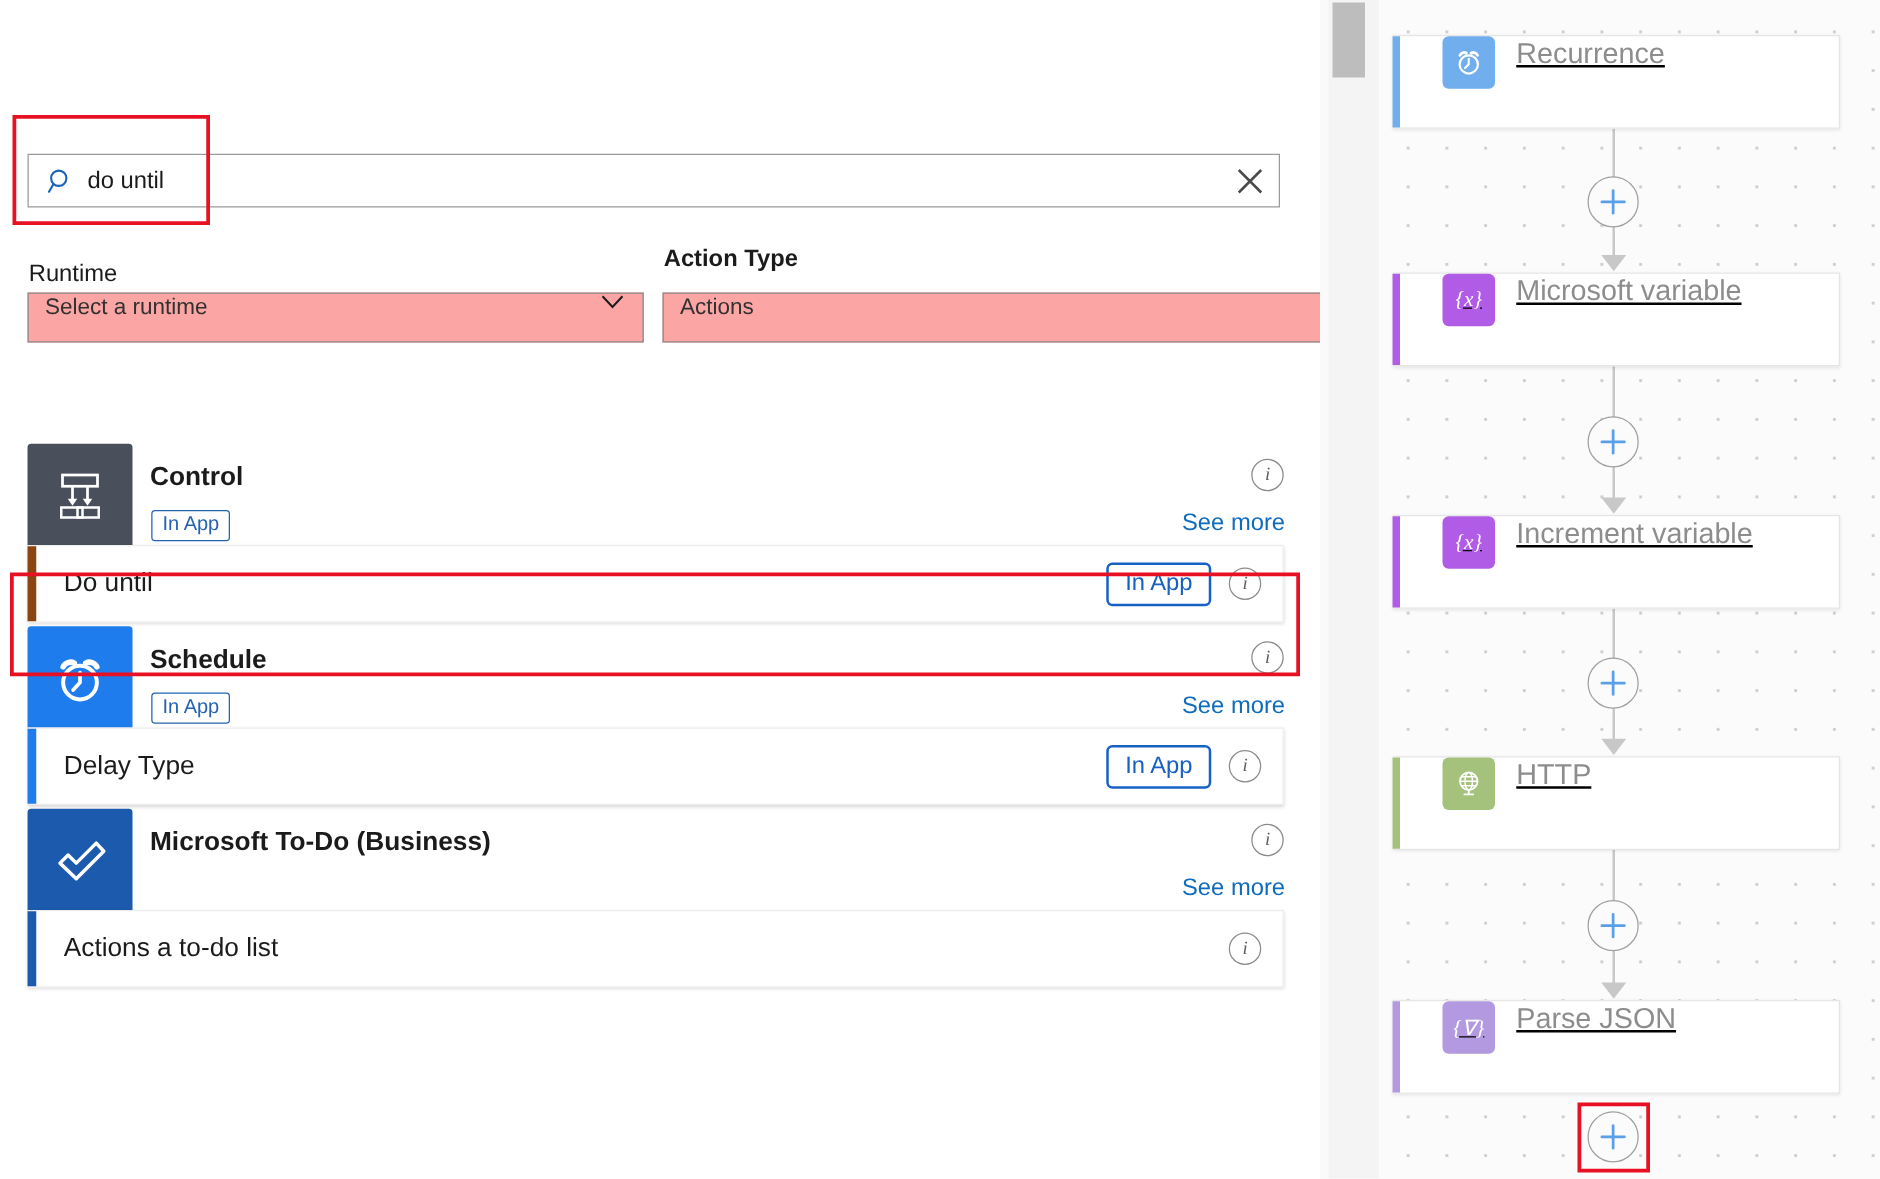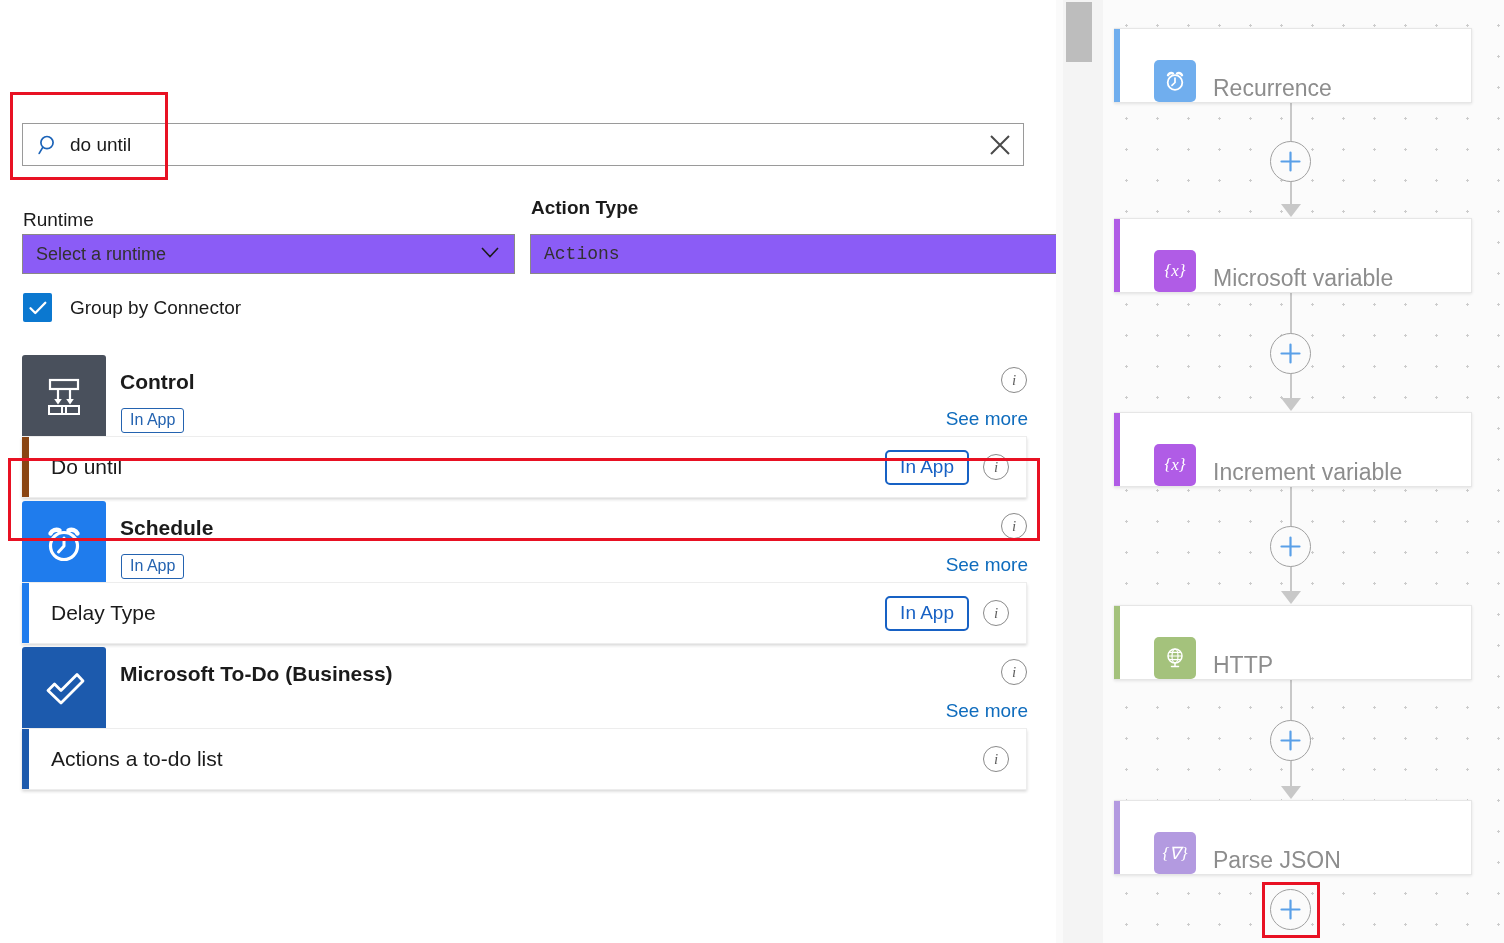--- a/index.html
+++ b/index.html
@@ -70,27 +70,27 @@
   .field-label {
     position: absolute;
     font-size: 19px; color: #1b1b1b;
   }
   #lbl-runtime { left: 23px; top: 209px; }
   #lbl-actiontype { left: 531px; top: 197px; font-weight: bold; }
 
   .select-box {
     position: absolute; height: 40px;
     border: 1px solid #8a8886;
-    background: #8b5cf6;
-    display: flex; align-items: center;
+    background: #fca5a5;
+    display: flex; align-items: flex-start;
     cursor: pointer;
     gap: 30px;
   }
   #sel-runtime { left: 22px; top: 234px; width: 493px; }
-  #sel-actiontype { left: 530px; top: 234px; width: 570px; font-family: Liberation Mono, monospace; }
+  #sel-actiontype { left: 530px; top: 234px; width: 570px; }
   .select-value {
     flex: 1 1 auto; font-size: 18px; color: #323130;
     margin-left: 13px; white-space: nowrap; overflow: hidden;
   }
   .select-chevron { flex: none; margin-right: 14px; }
 
   
   #group-row {
     position: absolute; left: 23px; top: 293px;
     display: flex; align-items: center; cursor: pointer;
@@ -207,23 +207,24 @@
     z-index: 4;
   }
 
   .flow-node {
     position: absolute; left: 1114px;
     width: 358px; height: 75px;
     background: #ffffff;
     border: 1px solid #e6e6e6;
     border-left: none;
     box-shadow: 0 1px 3px rgba(0,0,0,0.10);
-    display: flex; align-items: flex-end;
+    display: flex; align-items: flex-start;
     cursor: pointer;
     z-index: 3;
+    text-decoration: underline;
   }
   .node-accent { position: absolute; left: 0; top: 0; width: 6px; height: 100%; }
   .node-icon {
     margin-left: 40px; flex: none;
     width: 42px; height: 42px; border-radius: 5px;
     display: flex; align-items: center; justify-content: center;
     color: #ffffff;
   }
   .node-label {
     margin-left: 17px;
@@ -302,28 +303,20 @@
     <div class="field-label" id="lbl-actiontype">Action Type</div>
     <div class="select-box" id="sel-actiontype">
       <span class="select-value">Actions</span>
       <span class="select-chevron">
         <svg width="20" height="13" viewBox="0 0 20 13">
             <path d="M2 2 L10 10.6 L18 2" stroke="#1b1b1b" stroke-width="1.6" fill="none"></path>
           </svg>
       </span>
     </div>
 
-    <div id="group-row">
-      <span id="group-check">
-        <svg width="20" height="16" viewBox="0 0 20 16">
-            <path d="M2.5 8.2 L7.3 13 L17.3 2.8" stroke="#ffffff" stroke-width="2.3" fill="none" stroke-linecap="round" stroke-linejoin="round"></path>
-          </svg>
-      </span>
-      <span id="group-label">Group by Connector</span>
-    </div>
 
     <div id="results">
         <div class="connector-group">
           <div class="connector-head">
             <div class="connector-icon" style="background: rgb(73, 80, 92);">
               <svg width="52" height="52" viewBox="0 0 52 52">
                 <rect x="12" y="9" width="28" height="9" stroke="#fff" stroke-width="2.2" fill="none"></rect>
                 <path d="M20 18 L20 30 M32 18 L32 30" stroke="#fff" stroke-width="2.2" fill="none"></path>
                 <path d="M16.2 28 L20 33.5 L23.8 28 Z" fill="#fff"></path>
                 <path d="M28.2 28 L32 33.5 L35.8 28 Z" fill="#fff"></path>

